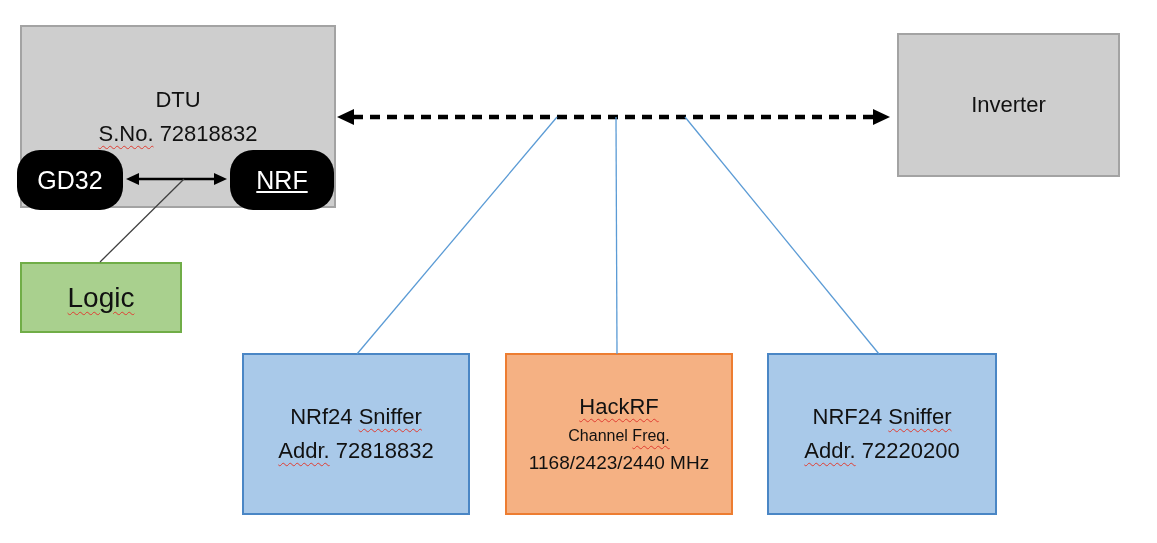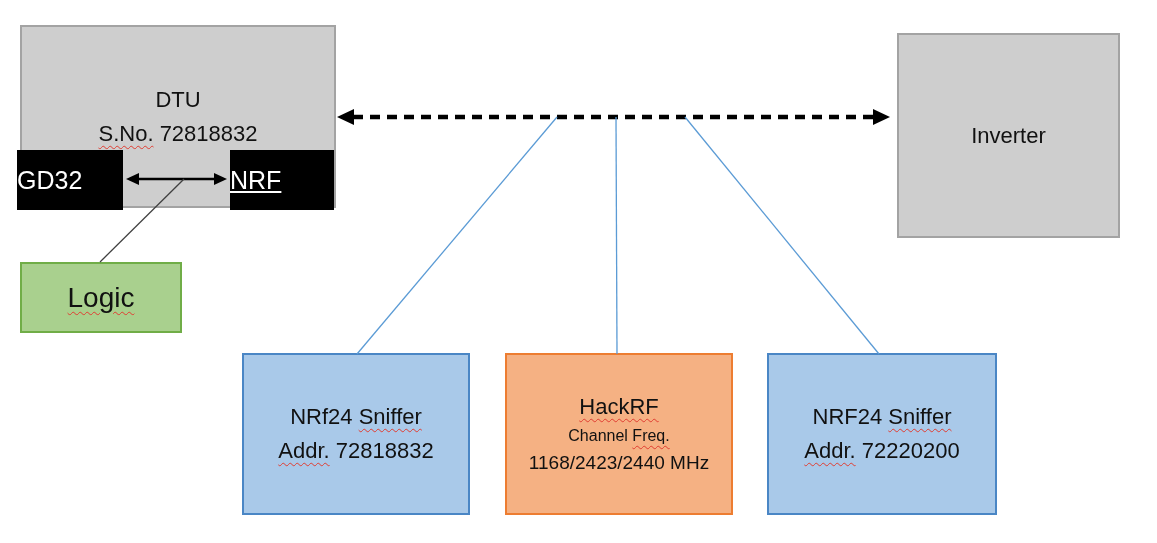--- a/index.html
+++ b/index.html
@@ -18,25 +18,25 @@
     overflow:hidden;
   }
   .box{
     position:absolute; box-sizing:border-box;
     display:flex; flex-direction:column; justify-content:center; align-items:center;
     text-align:center; z-index:1;
   }
   .line{font-size:22px; line-height:34px; white-space:nowrap;}
   .dtu-box,.inverter-box{background:var(--gray-fill); border:2px solid var(--gray-border);}
   .dtu-box{left:20px; top:25px; width:316px; height:183px;}
-  .inverter-box{left:897px; top:33px; width:223px; height:205px;}
+  .inverter-box{left:897px; top:33px; width:223px; height:144px;}
   .chip{
     position:absolute; box-sizing:border-box; background:var(--black-fill);
-    color:var(--chip-text); display:flex; align-items:center; 
-    font-size:25px; z-index:2;
+    color:var(--chip-text); display:flex; align-items:center; justify-content:center;
+    font-size:25px; z-index:2;border-radius:23px;
   }
   .gd32-chip{left:17px; top:150px; width:106px; height:60px;}
   .nrf-chip{left:230px; top:150px; width:104px; height:60px;text-decoration:underline;}
   .logic-box{
     left:20px; top:262px; width:162px; height:71px;
     background:var(--green-fill); border:2px solid var(--green-border);
   }
   .logic-box .line{font-size:28px;}
   .sniffer-box{background:var(--blue-fill); border:2px solid var(--blue-border);}
   .sniffer-left{left:242px; top:353px; width:228px; height:162px;}

